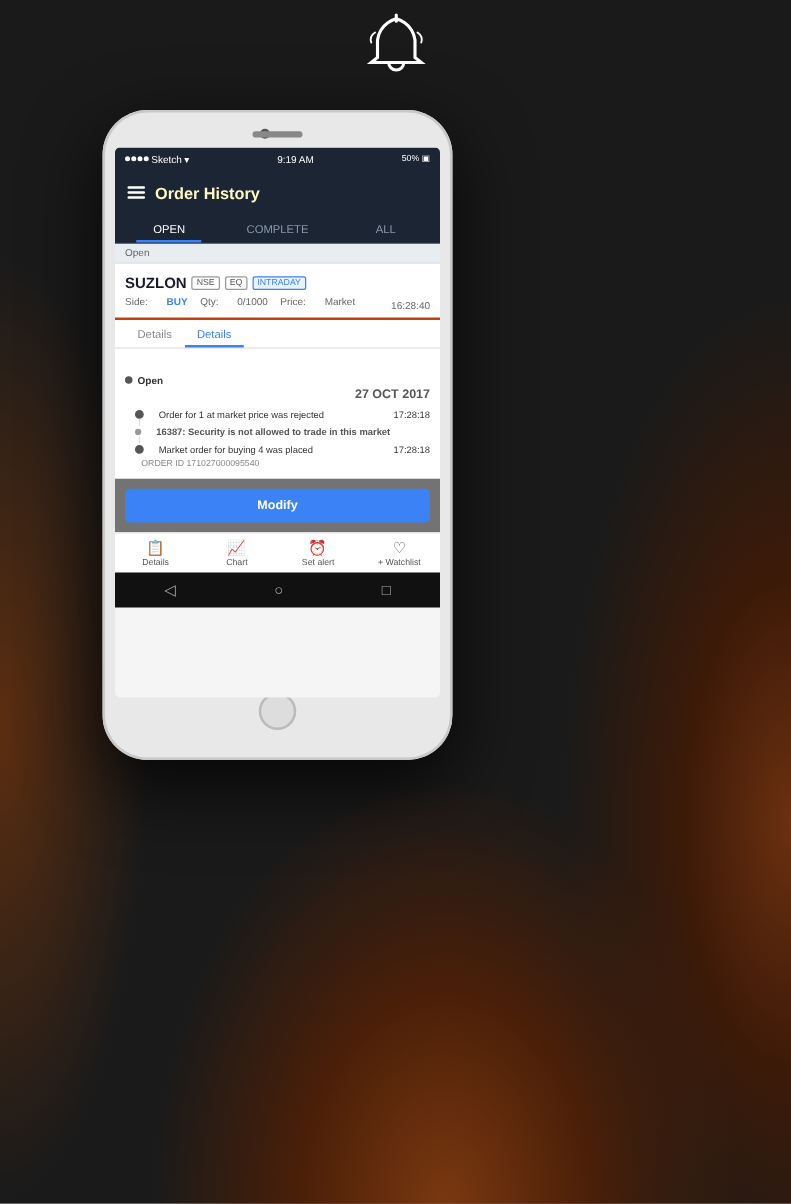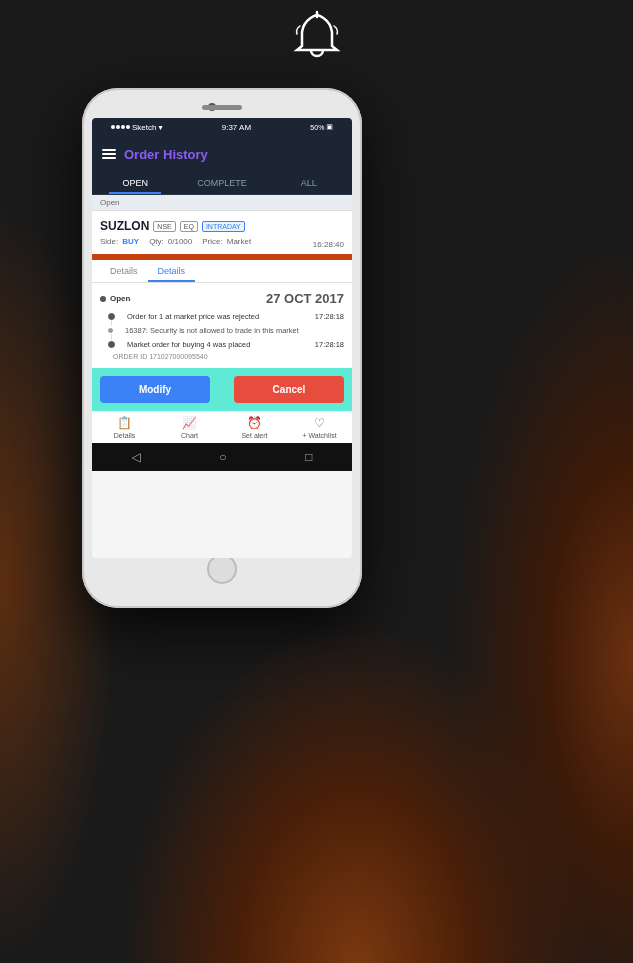--- a/index.html
+++ b/index.html
@@ -86,21 +86,21 @@
       position: relative;
     }
 
     
     .status-bar {
       background: #1c2533;
       height: 18px;
       display: flex;
       justify-content: space-between;
       align-items: center;
-      padding: 0 19px;
+      padding: 0 8px;
       font-size: 8px;
       color: white;
     }
 
     .status-left { display: flex; align-items: center; gap: 2px; }
     .status-dots { display: flex; gap: 1px; }
     .status-dot { width: 4px; height: 4px; background: white; border-radius: 50%; }
     .status-right { display: flex; align-items: center; gap: 2px; font-size: 7px; }
 
     
@@ -114,21 +114,21 @@
     }
 
     .hamburger { 
       display: flex; flex-direction: column; gap: 2px; cursor: pointer;
     }
     .hamburger span {
       width: 14px; height: 2px; background: white; border-radius: 1px;
     }
 
     .header-title {
-      color: #8b5cf6;
+      color: #fef9c3;
       font-size: 13px;
       font-weight: 600;
     }
 
     
     .tab-bar {
       background: #1c2533;
       display: flex;
       border-bottom: 1px solid #2d3748;
     }
@@ -163,21 +163,21 @@
       padding: 3px 8px;
       font-size: 8px;
       color: #666;
       border-bottom: 1px solid #ddd;
     }
 
     
     .order-card {
       background: white;
       margin: 0;
-      border-bottom: 6px solid #c2410c;
+      border-bottom: 2px solid #c2410c;
       padding: 8px;
     }
 
     .card-top {
       display: flex;
       align-items: center;
       gap: 4px;
       margin-bottom: 4px;
     }
 
@@ -201,21 +201,21 @@
       color: #3b82f6;
     }
 
     .card-details {
       display: flex;
       gap: 10px;
       font-size: 8px;
       color: #666;
     }
 
-    .card-details span { display: flex; align-items: center; gap: 4px; }
+    .card-details span { display: flex; align-items: center; gap: 15px; }
     .buy-text { color: #3b82f6; font-weight: 600; }
 
     
     .inner-tabs {
       display: flex;
       border-bottom: 1px solid #ddd;
       background: white;
       padding: 0 8px;
     }
 
@@ -265,23 +265,24 @@
     }
 
     .open-dot {
       width: 6px;
       height: 6px;
       background: #555;
       border-radius: 50%;
     }
 
     .date-text {
-      font-size: 13px;
+      font-size: 10px;
       color: #555;
       font-weight: 600;
+      margin-top: 23px;
     }
 
     .timeline {
       padding-left: 8px;
       position: relative;
     }
 
     .timeline-item {
       display: flex;
       position: relative;
@@ -343,21 +344,21 @@
       color: #888;
       margin-top: 2px;
       padding-left: 13px;
     }
 
     
     .action-buttons {
       display: flex;
       gap: 24px;
       padding: 8px;
-      background: #5eead4;
+      background: #737373;
       justify-content: space-between;
     }
 
     .btn-modify {
       flex: 1;
       background: #3b82f6;
       color: white;
       border: none;
       border-radius: 4px;
       padding: 8px;
@@ -511,21 +512,21 @@
         <div class="status-left">
           <div class="status-dots">
             <div class="status-dot"></div>
             <div class="status-dot"></div>
             <div class="status-dot"></div>
             <div class="status-dot"></div>
           </div>
           <span>Sketch</span>
           <span>▾</span>
         </div>
-        <span>9:37 AM</span>
+        <span>9:19 AM</span>
         <div class="status-right">
           <span>50%</span>
           <span>▣</span>
         </div>
       </div>
 
       <div class="app-header">
         <div class="hamburger">
           <span></span>
           <span></span>
@@ -606,21 +607,21 @@
               </div>
             </div>
           </div>
 
           <div class="timeline-item">
             <div style="position:relative; flex-shrink:0; margin-right:6px; padding-top:1px;">
               <div class="timeline-dot small"></div>
               <div class="timeline-line"></div>
             </div>
             <div class="timeline-content">
-              <span class="timeline-text" style="color:#555;">16387: Security is not allowed to trade in this market</span>
+              <span class="timeline-text" style="color:#555;font-weight:bold;">16387: Security is not allowed to trade in this market</span>
             </div>
           </div>
 
           <div class="timeline-item">
             <div style="position:relative; flex-shrink:0; margin-right:6px;">
               <div class="timeline-dot"></div>
             </div>
             <div class="timeline-content">
               <div class="timeline-row">
                 <span class="timeline-text">Market order for buying 4 was placed</span>
@@ -628,21 +629,20 @@
               </div>
             </div>
           </div>
         </div>
 
         <div class="order-id">ORDER ID 171027000095540</div>
       </div>
 
       <div class="action-buttons">
         <button class="btn-modify">Modify</button>
-        <button class="btn-cancel">Cancel</button>
       </div>
 
       <div class="bottom-nav">
         <div class="nav-item">
           <span class="nav-icon">📋</span>
           <span class="nav-label">Details</span>
         </div>
         <div class="nav-item">
           <span class="nav-icon">📈</span>
           <span class="nav-label">Chart</span>

